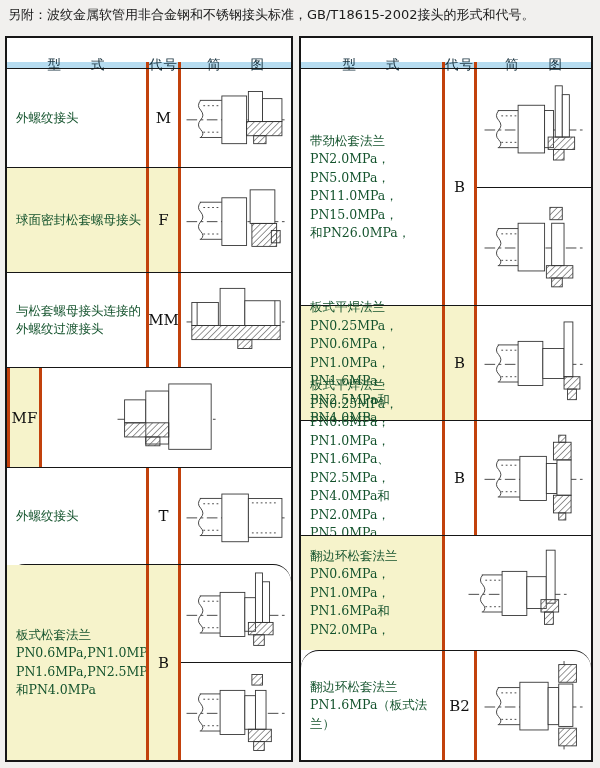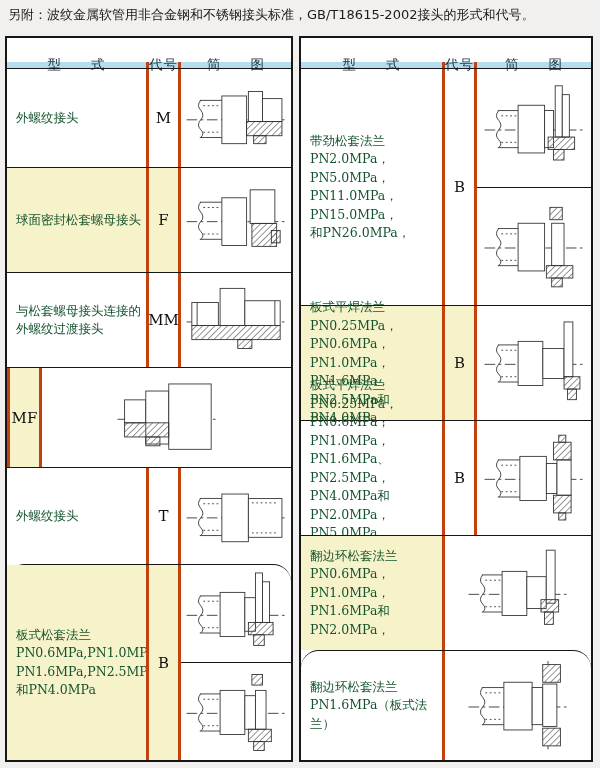--- a/index.html
+++ b/index.html
@@ -387,20 +387,21 @@
             <rect x="86" y="58" width="20" height="14" fill="url(#hatch11)" stroke="#333333" stroke-width="1"></rect>
             <rect x="90" y="72" width="10" height="14" fill="url(#hatch11)" stroke="#333333" stroke-width="1"></rect>
           </svg>
         </div>
     </div>
   </div>
 
   <div class="tr grow">
     <div class="td first type c1">翻边环松套法兰
 PN1.6MPa（板式法兰）</div>
+    <div class="td code c2">B2</div>
     <div class="td diag c3">
       <div class="dcell">
           <svg viewBox="0 0 120 100" preserveAspectRatio="xMidYMid meet">
             <defs>
               <pattern id="hatch12" width="5" height="5" patternUnits="userSpaceOnUse" patternTransform="rotate(45)">
                 <line x1="0" y1="0" x2="0" y2="5" stroke="#6a6a6a" stroke-width="1.6"></line>
               </pattern>
             </defs>
             <line x1="4" y1="52" x2="116" y2="52" stroke="#333333" stroke-width="1" stroke-dasharray="12,4,3,4"></line>
             <path d="M20 30 q-5 6 0 11 q5 6 0 11 q-5 6 0 11 q5 5 0 9" fill="none" stroke="#333333" stroke-width="1"></path>

